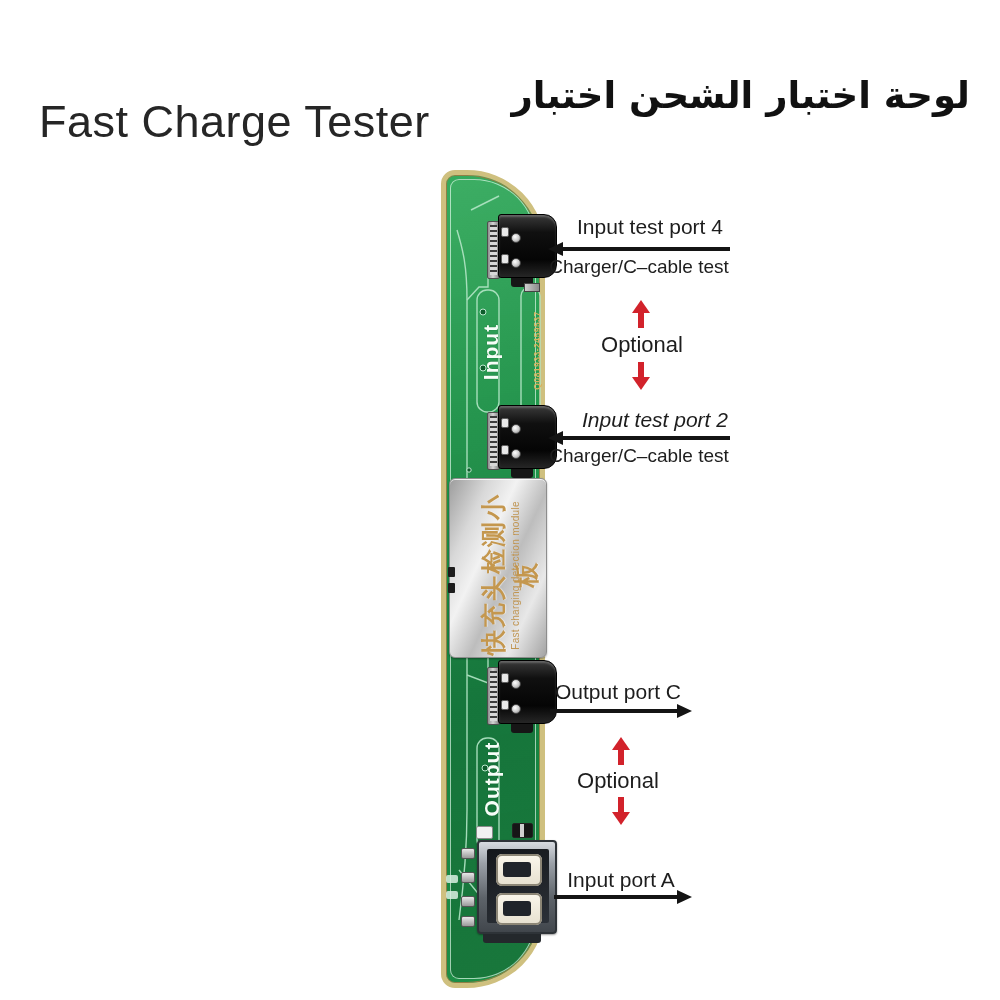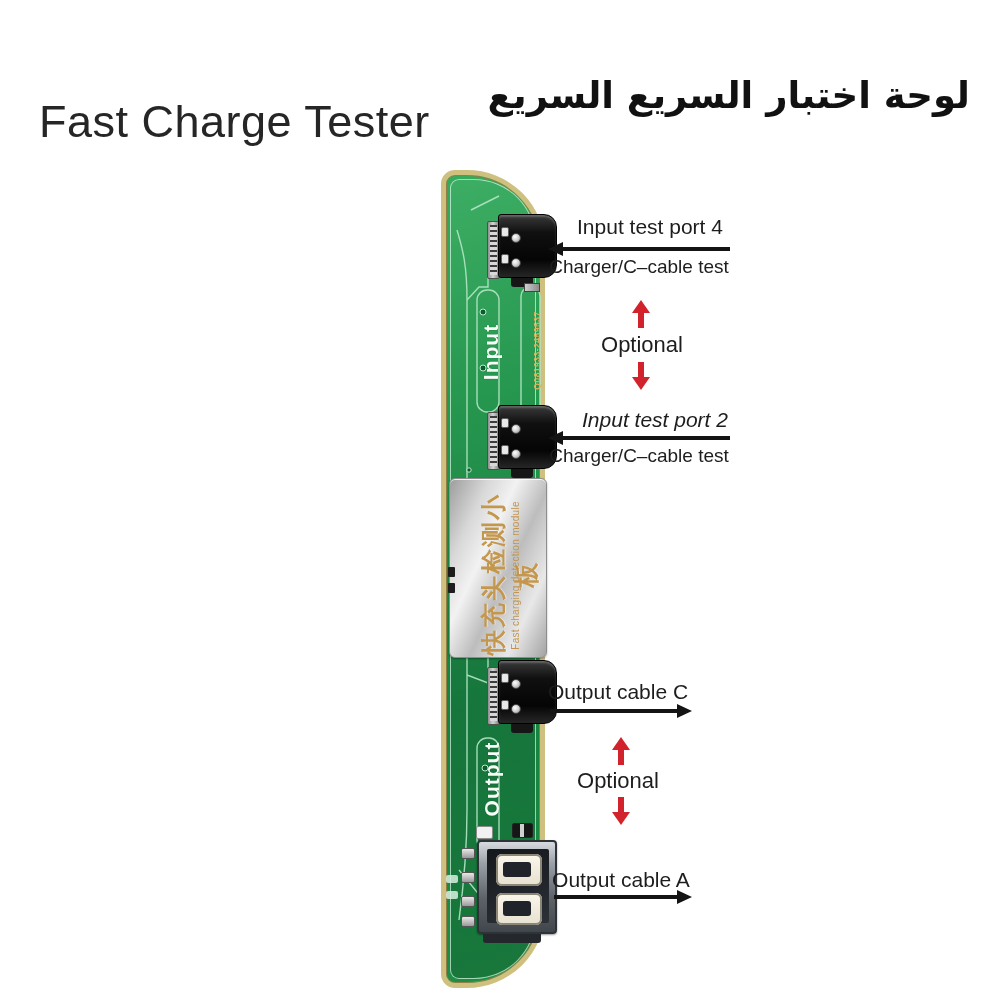--- a/index.html
+++ b/index.html
@@ -108,21 +108,21 @@
   .varrow.up .vshaft { top:12px; }
   .varrow.down .vhead { bottom:0; border-top:13px solid #d2222b; }
   .varrow.down .vshaft { bottom:12px; }
 </style>
 </head>
 <body>
 
 <div class="stage">
 
   <div class="title-en">Fast Charge Tester</div>
-  <div class="title-ar" dir="rtl">لوحة اختبار السريع السريع</div>
+  <div class="title-ar" dir="rtl">لوحة اختبار الشحن اختبار</div>
 
   <div class="board">
     <div class="inner"></div>
 
     <svg class="traces" viewBox="0 0 94 808">
       <g fill="none" stroke="#b4e6c7" stroke-width="1.4" opacity="0.9">
         <path d="M11,55 C17,75 21,91 21,125 L21,635 C21,675 17,715 13,745"></path>
         <path d="M25,35 L53,21"></path>
         <path d="M21,125 L33,112 L42,112 L42,100"></path>
         <path d="M13,695 L35,722 L35,752"></path>
@@ -233,35 +233,35 @@
       <span class="vshaft"></span>
   </div>
 
   <div class="lbl lbl-port-title" style="left:570px; top:408px; width:170px;font-style:italic;">Input test port 2</div>
   <div class="harrow left" style="left:548px; top:430px; width:182px;">
     <span class="head"></span>
       <span class="shaft"></span>
   </div>
   <div class="lbl lbl-sub" style="left:546px; top:445px; width:186px;">Charger/C–cable test</div>
 
-  <div class="lbl lbl-port-title" style="left:548px; top:680px; width:140px;">Output cable C</div>
+  <div class="lbl lbl-port-title" style="left:548px; top:680px; width:140px;">Output port C</div>
   <div class="harrow right" style="left:550px; top:703px; width:142px;">
     <span class="shaft"></span>
       <span class="head"></span>
   </div>
 
   <div class="varrow up" style="left:612px; top:737px;">
     <span class="vhead"></span>
       <span class="vshaft"></span>
   </div>
   <div class="lbl lbl-optional" style="left:558px; top:768px; width:120px;">Optional</div>
   <div class="varrow down" style="left:612px; top:796px;">
     <span class="vhead"></span>
       <span class="vshaft"></span>
   </div>
 
-  <div class="lbl lbl-port-title" style="left:552px; top:868px; width:138px;">Output cable A</div>
+  <div class="lbl lbl-port-title" style="left:552px; top:868px; width:138px;">Input port A</div>
   <div class="harrow right" style="left:554px; top:889px; width:138px;">
     <span class="shaft"></span>
       <span class="head"></span>
   </div>
 
 </div>
 
 </body></html>

